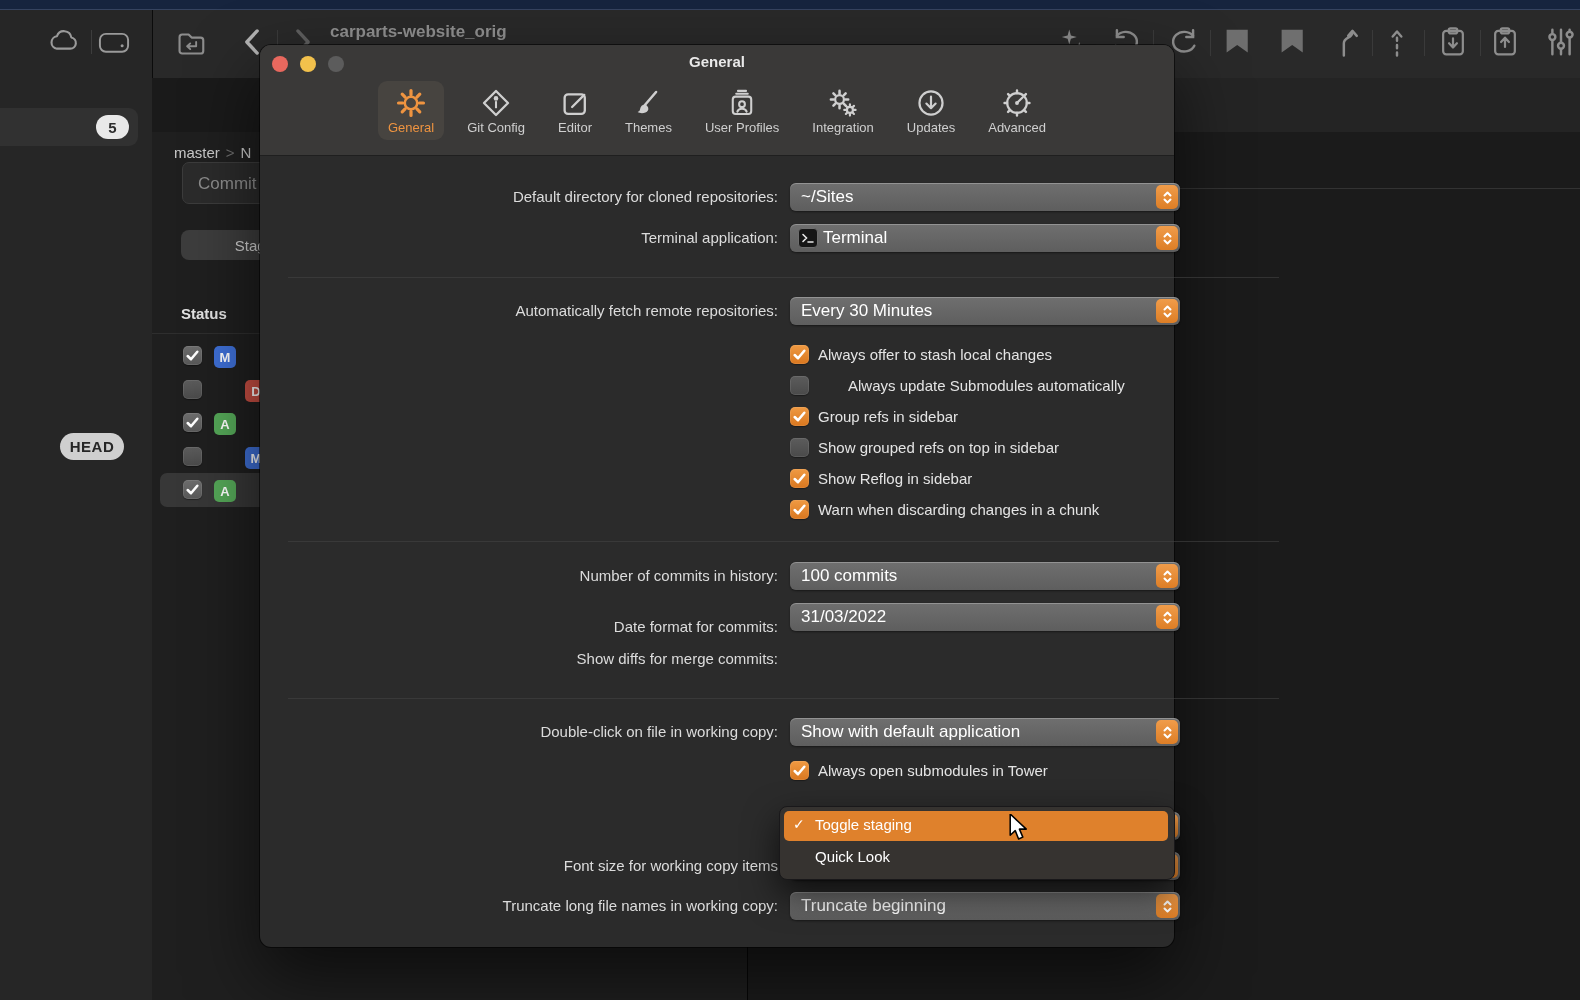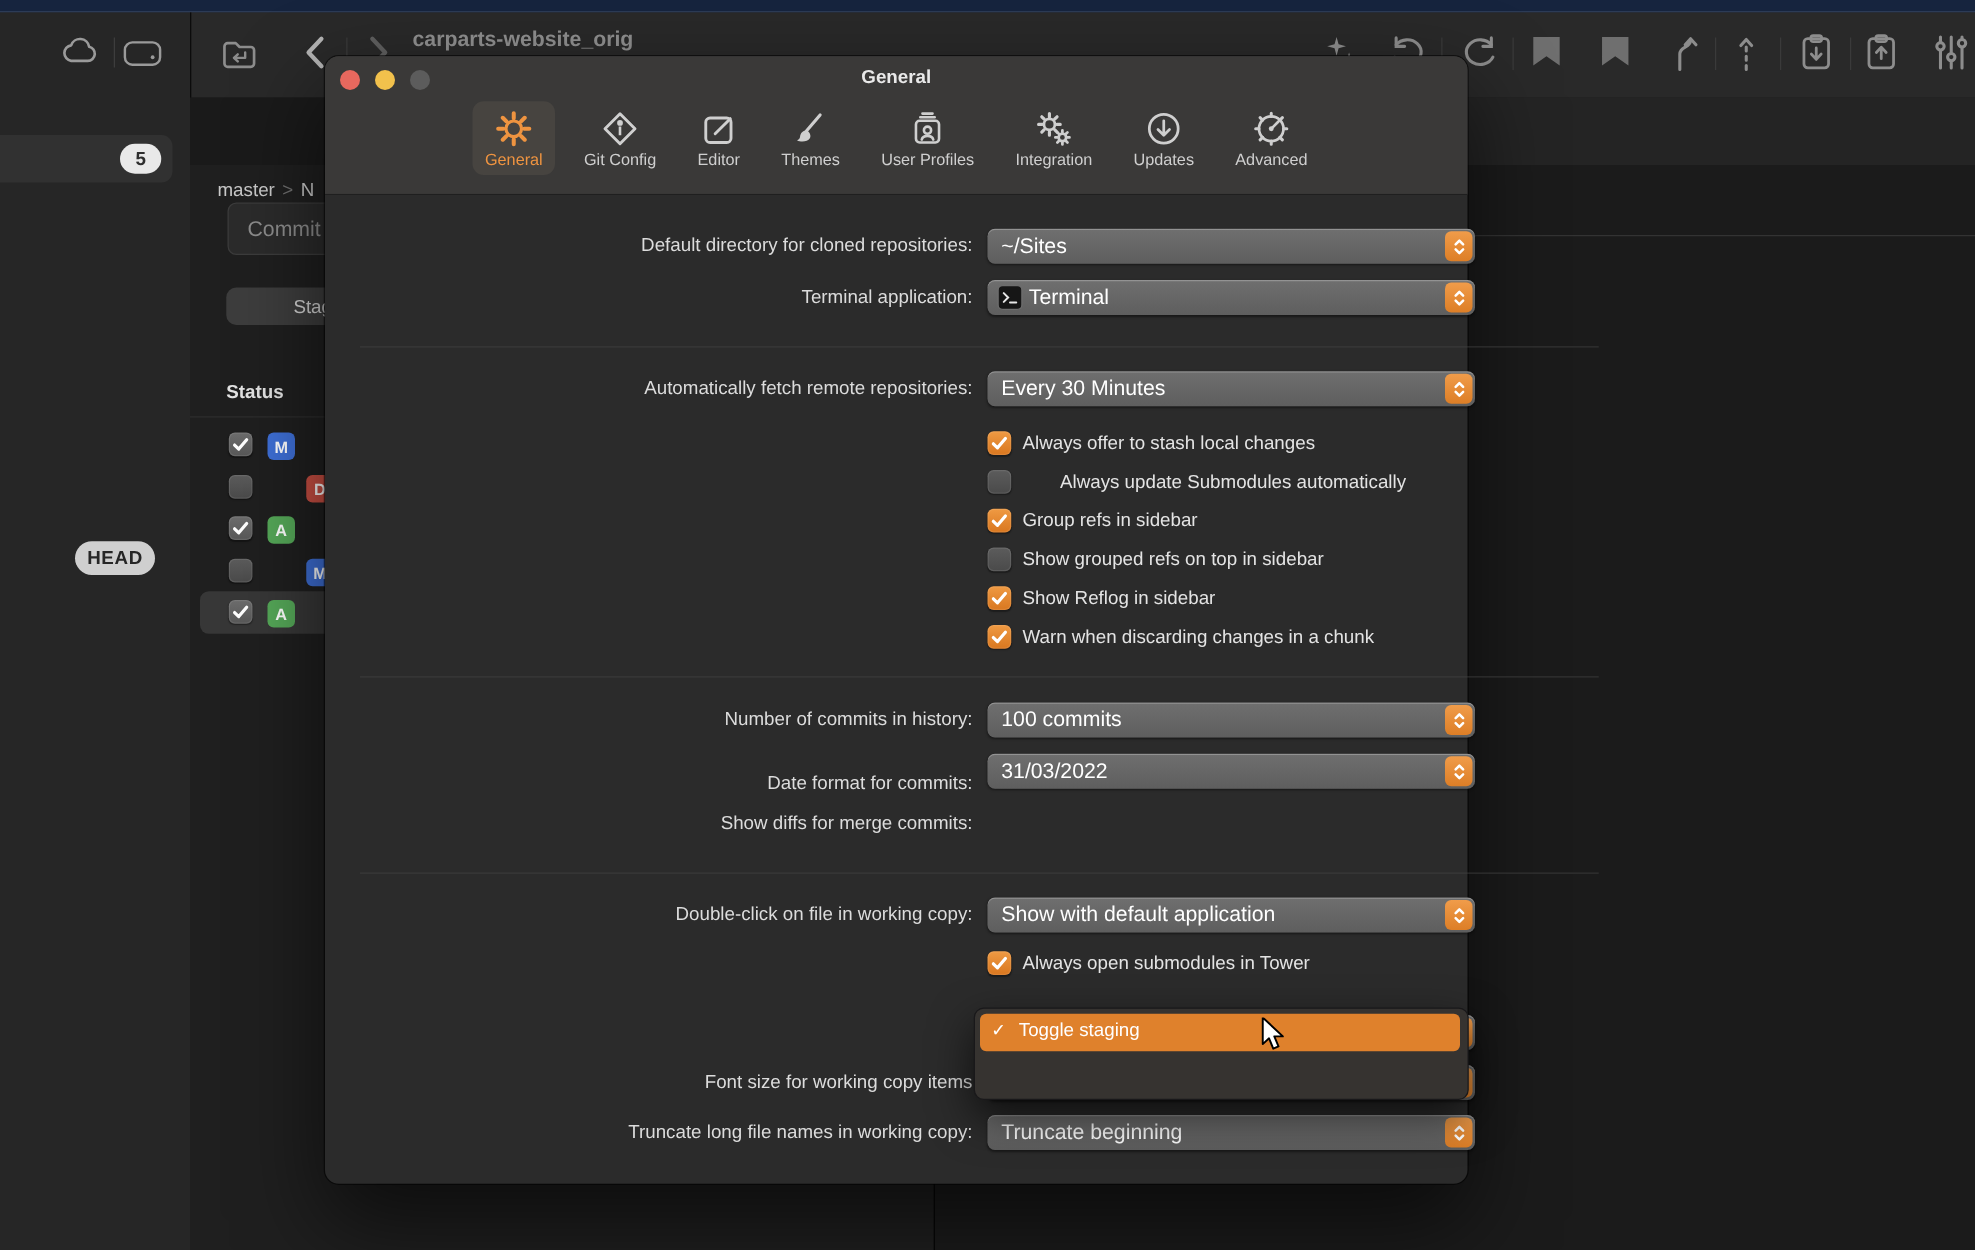--- a/index.html
+++ b/index.html
@@ -462,20 +462,24 @@
             <path d="M2.5 6.5 L5.5 3.5 L8.5 6.5 M2.5 10.5 L5.5 13.5 L8.5 10.5"></path>
           </svg>
       </span>
     </div>
 
     <div class="menu">
       <div class="mitem hl" style="top:4px;">
         <span class="check">✓</span>
         <span class="mlabel">Toggle staging</span>
       </div>
+      <div class="mitem" style="top:36px;">
+        <span class="check"></span>
+        <span class="mlabel">Quick Look</span>
+      </div>
     </div>
   </div>
 
   <div class="abs cursor" style="left:1008px;top:814px;">
     <svg width="24" height="28" viewBox="0 0 16 20">
       <polygon points="1,0 1,15.2 4.6,11.9 7,17.8 10,16.5 7.6,10.8 12.5,10.8" fill="#ffffff" stroke="#000000" stroke-width="1.1" stroke-linejoin="round"></polygon>
     </svg>
   </div>
 
 </div>

